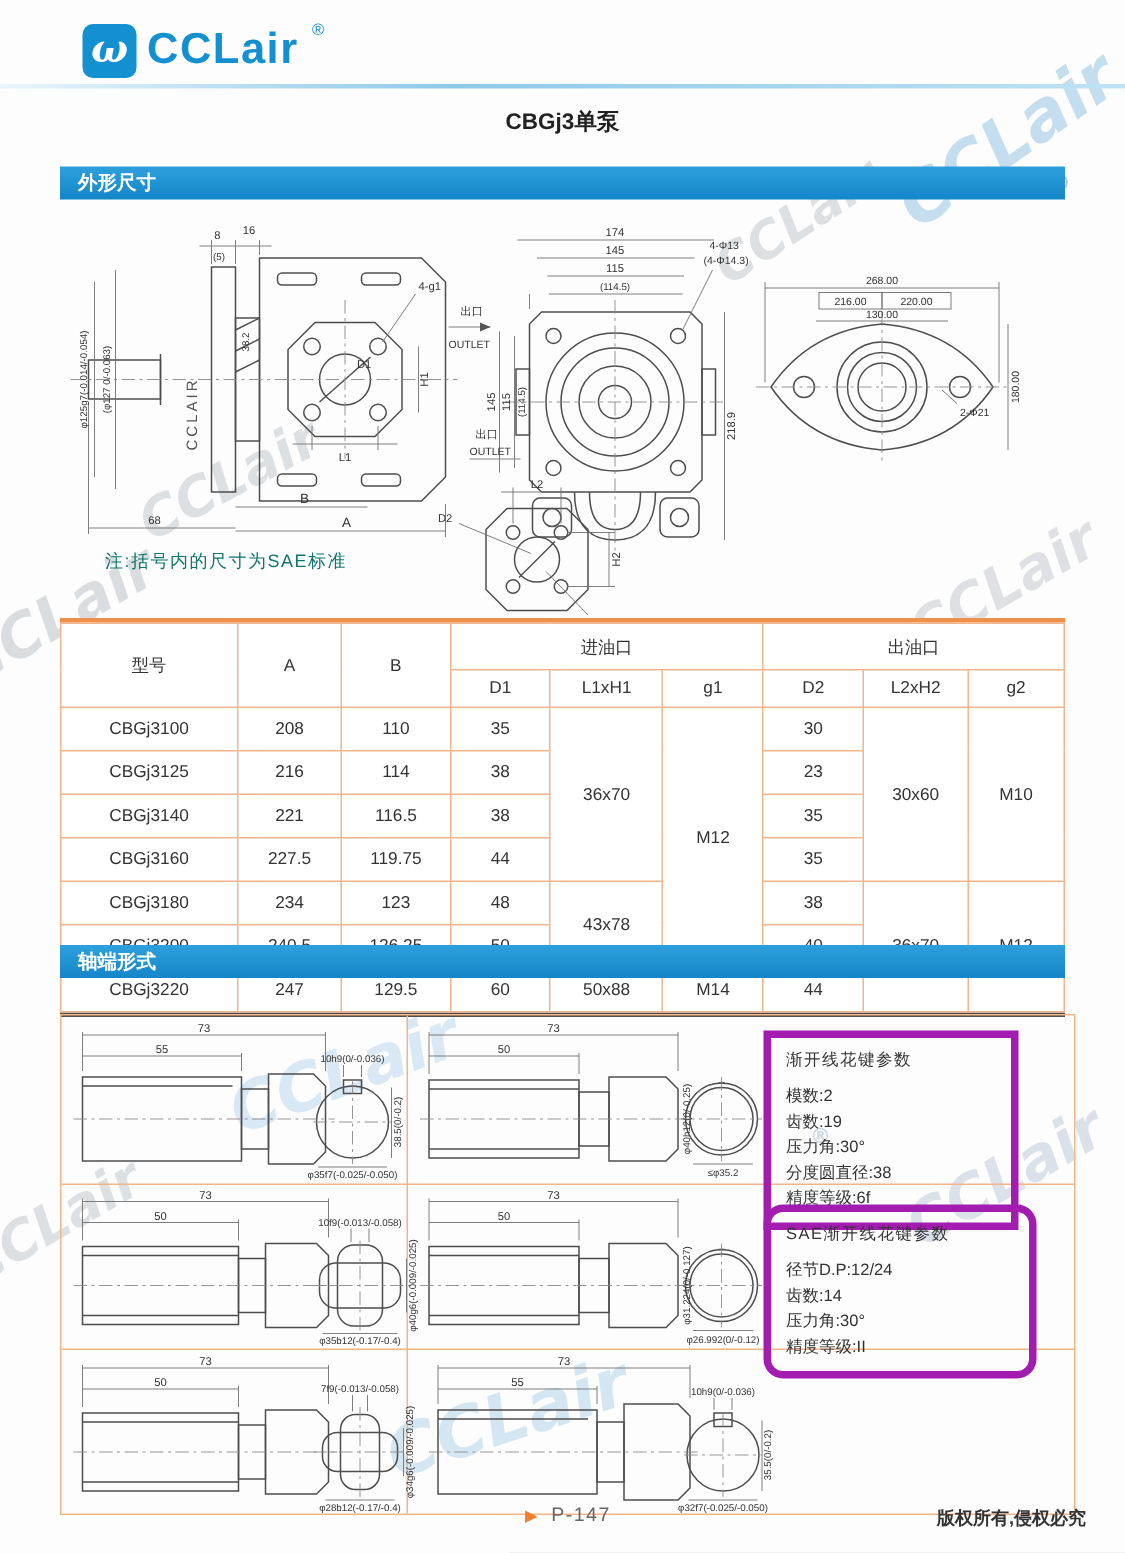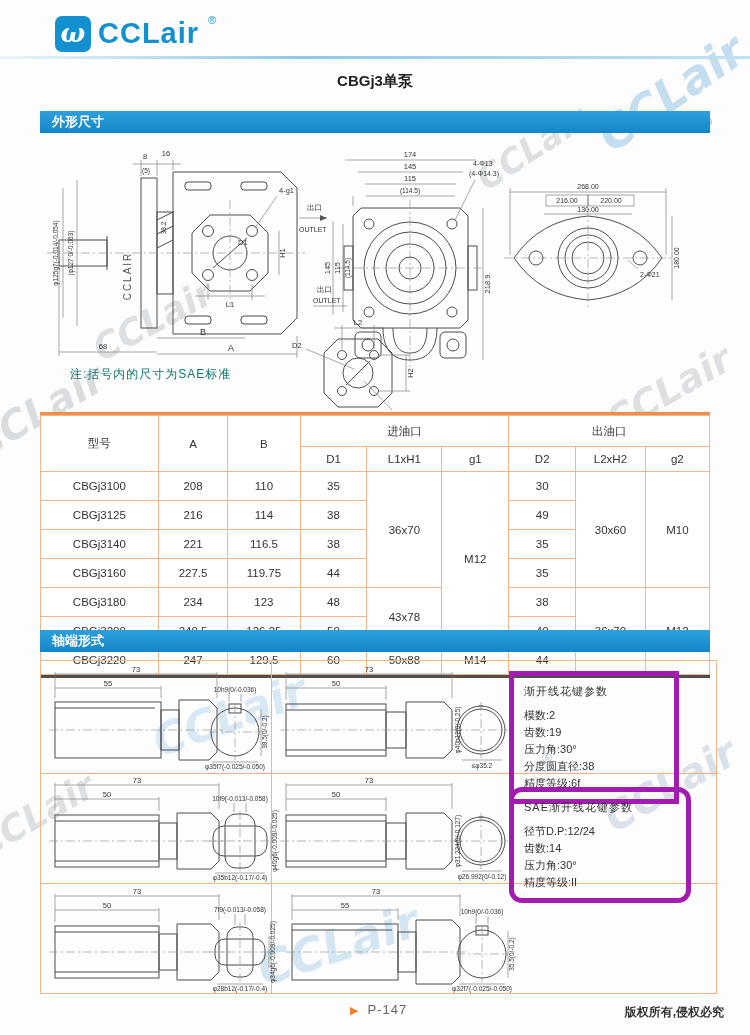--- a/index.html
+++ b/index.html
@@ -32,21 +32,21 @@
   .dm{stroke:#6f6f6f;stroke-width:.6;fill:none;}
   text{font-family:"Liberation Sans","DejaVu Sans",sans-serif;font-size:7.5px;fill:#333;}
   .t7{font-size:7px}.t65{font-size:6.5px}.t9{font-size:9px}.t10{font-size:10px;letter-spacing:2px;fill:#555;}
   
   .spec-wrap{position:absolute;left:40px;top:412px;width:670px;border-top:3px solid #ee8f4c;
       border-bottom:3px solid #4f4f4f;background:#fff;}
   table.spec{width:100%;border-collapse:collapse;font-size:11.5px;color:#333;}
   table.spec td{border:1px solid #f2b48a;text-align:center;height:28px;padding:0;}
   table.spec tr.h1 td{height:30px;}  table.spec tr.h2 td{height:24px;}
   
-  .grid{position:absolute;left:40px;top:660px;width:675px;height:332px;border:1px solid #f3b488;background:transparent;}
+  .grid{position:absolute;left:40px;top:676px;width:675px;height:332px;border:1px solid #f3b488;background:transparent;}
   .grid .v{position:absolute;left:230px;top:0;height:332px;border-left:1px solid #f3b488;}
   .grid .h{position:absolute;left:0;width:675px;border-top:1px solid #f3b488;}
   .grid .hA{top:112px}.grid .hB{top:222px}
   .pbox{position:absolute;border:5px solid #a21caf;padding:7px 10px;font-size:11px;color:#333;line-height:1.55;}
   .pbox .pt{margin-bottom:7px;letter-spacing:1px;}
   
   .pg{position:absolute;left:350px;top:1002px;font-size:13px;color:#666;letter-spacing:1px;}
   .pg .tri{color:#f08030;font-size:11px;margin-right:8px;}
   .copy{position:absolute;right:26px;top:1004px;font-size:12px;font-weight:bold;color:#333;}
 </style>
@@ -287,21 +287,21 @@
       <td rowspan="6">M12</td>
       <td>30</td>
       <td rowspan="4">30x60</td>
       <td rowspan="4">M10</td>
     </tr>
     <tr>
       <td>CBGj3125</td>
       <td>216</td>
       <td>114</td>
       <td>38</td>
-      <td>49</td>
+      <td>23</td>
     </tr>
     <tr>
       <td>CBGj3140</td>
       <td>221</td>
       <td>116.5</td>
       <td>38</td>
       <td>35</td>
     </tr>
     <tr>
       <td>CBGj3160</td>

